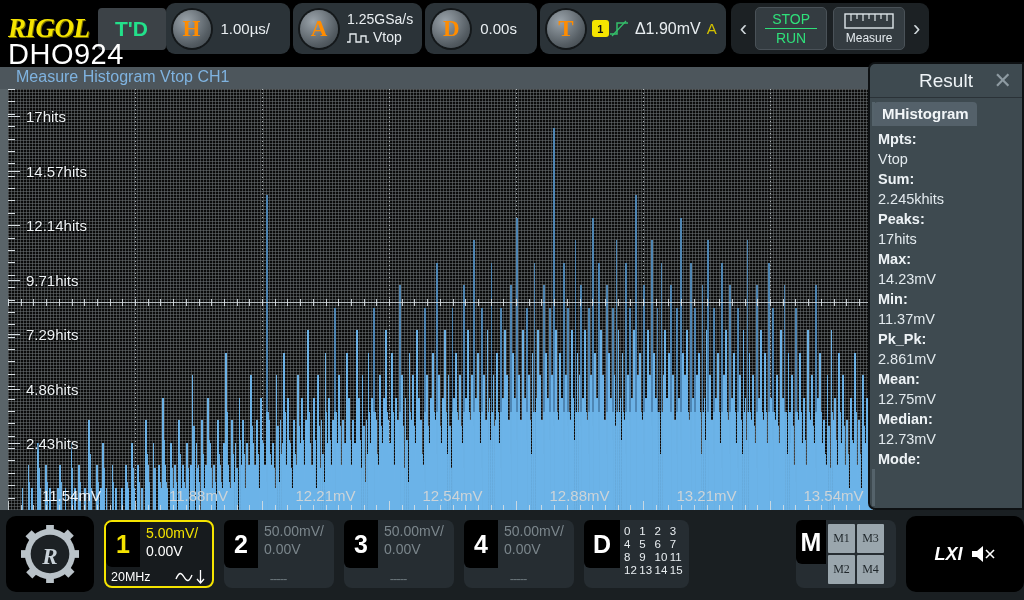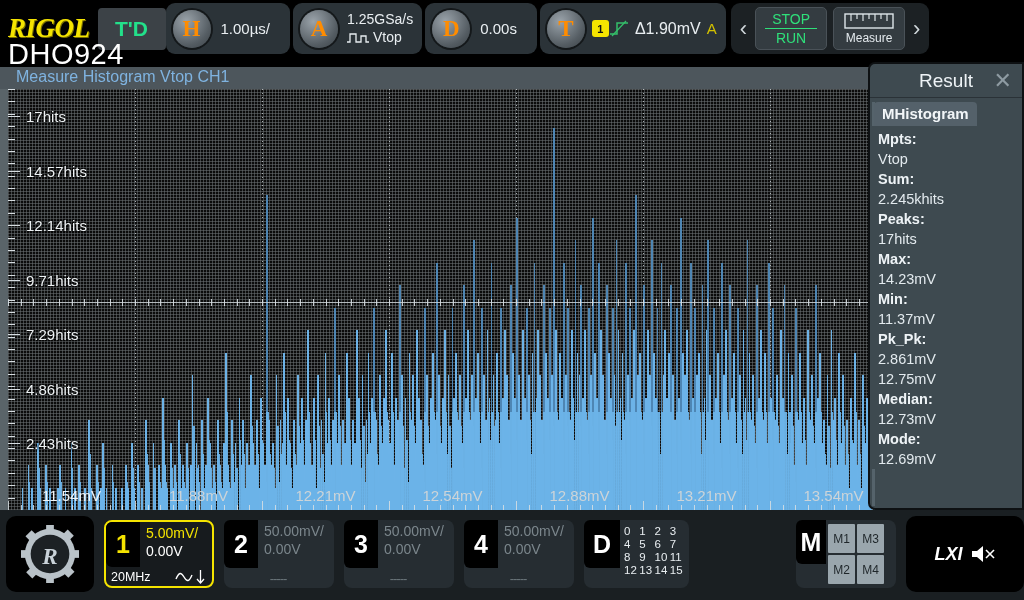--- a/index.html
+++ b/index.html
@@ -258,21 +258,21 @@
   }
   .m-card {
     width: 100px; height: 68px; border-radius: 8px; background: #262d32;
     margin-left: 10px; display: flex;
   }
   .m-num {
     width: 30px; background: #000; color: #fff; font-size: 25px; font-weight: bold;
     display: flex; align-items: center; justify-content: center;
     border-radius: 6px 0 0 6px; height: 44px;
   }
-  .m-grid { flex: 1; display: grid; grid-template-columns: 1fr 1fr; gap: 2px; padding: 4px 12px 4px 2px; }
+  .m-grid { flex: 1; display: grid; grid-template-columns: 1fr 1fr; gap: 2px; padding: 4px 12px 4px 2px; font-family: Liberation Serif, serif; }
   .m-cell {
     background: #9aa6ad; color: #1f262a; font-size: 12px;
     display: flex; align-items: center; justify-content: center; border-radius: 1px;
   }
   .lxi-card {
     width: 118px; height: 76px; background: #000; border-radius: 10px;
     margin-left: 10px; display: flex; align-items: center; justify-content: center; gap: 7px;
   }
   .lxi-text {
     color: #fff; font-size: 18px; font-weight: bold; font-style: italic;
@@ -1489,25 +1489,25 @@
         <div class="kv-key">Sum:</div>
         <div class="kv-val">2.245khits</div>
         <div class="kv-key">Peaks:</div>
         <div class="kv-val">17hits</div>
         <div class="kv-key">Max:</div>
         <div class="kv-val">14.23mV</div>
         <div class="kv-key">Min:</div>
         <div class="kv-val">11.37mV</div>
         <div class="kv-key">Pk_Pk:</div>
         <div class="kv-val">2.861mV</div>
+        <div class="kv-key">Mean:</div>
         <div class="kv-val">12.75mV</div>
         <div class="kv-key">Median:</div>
         <div class="kv-val">12.73mV</div>
         <div class="kv-key">Mode:</div>
-        <div class="kv-val">12.69mV</div>
       </div>
   </div>
 </div>
 
 <div id="bottombar">
   <div id="bb-inner">
     <div class="bb-logo">
       <svg class="gear" viewBox="0 0 60 60">
         <g fill="#b9c2c8">
           <circle cx="30" cy="30" r="26"></circle>

